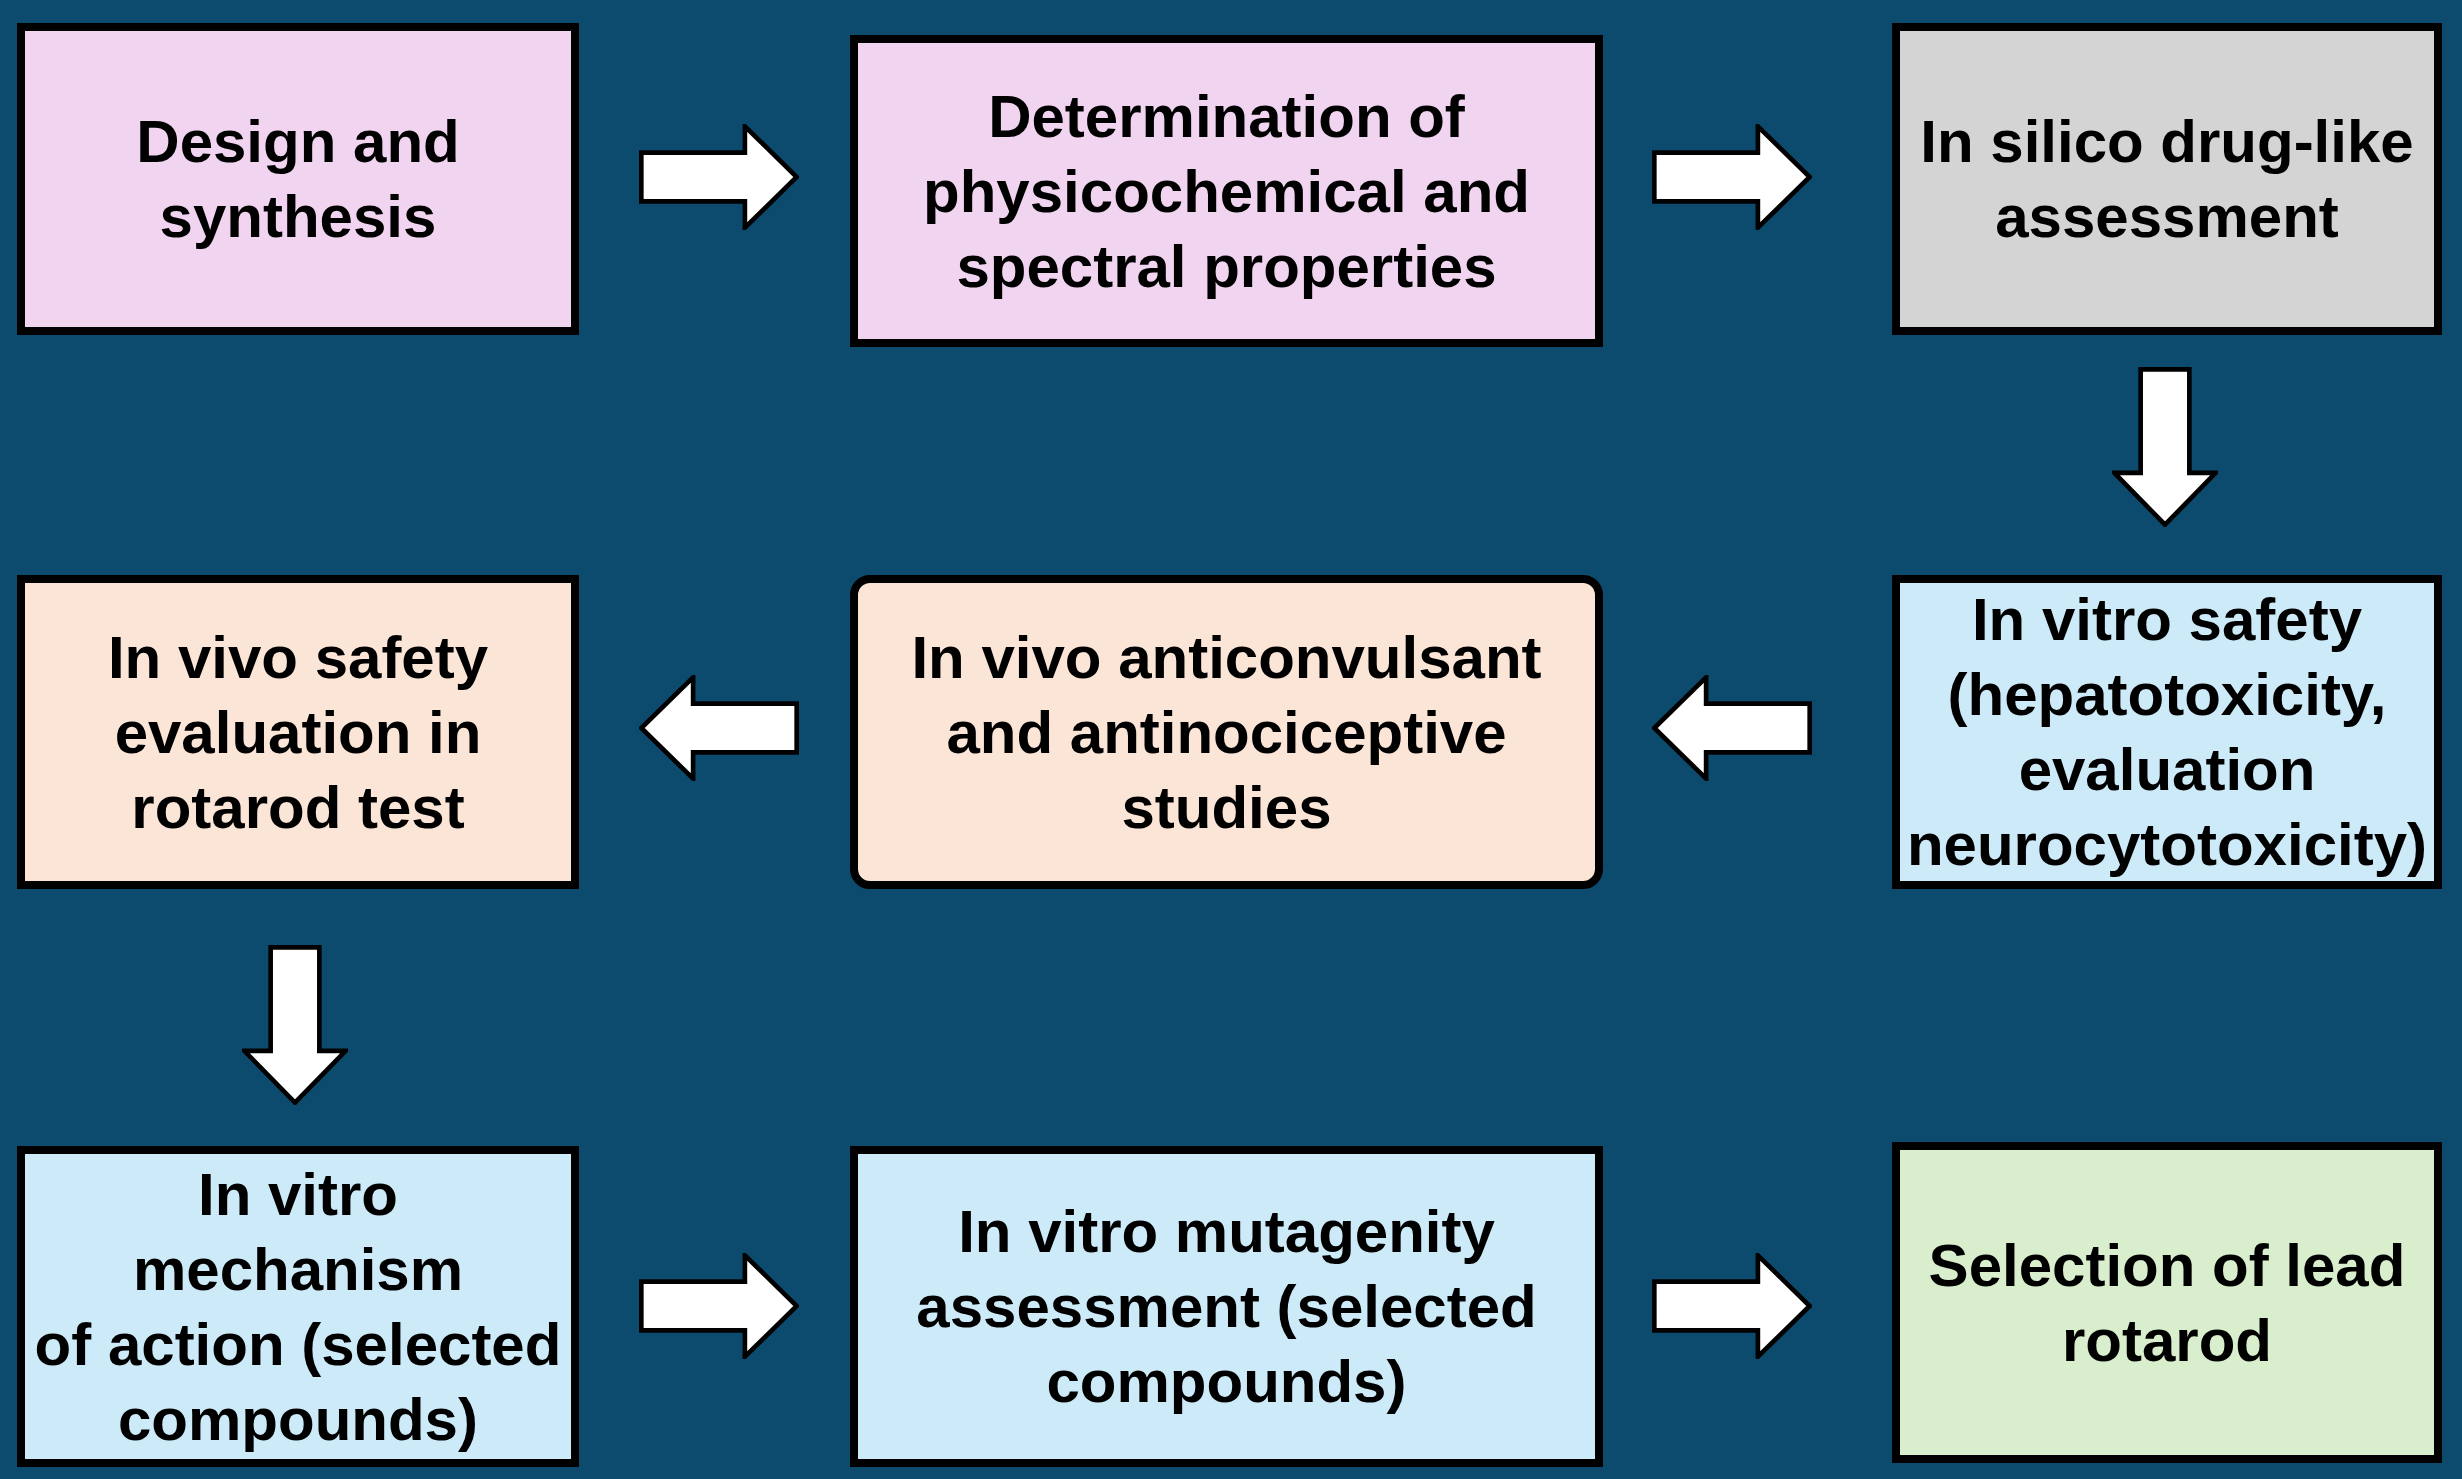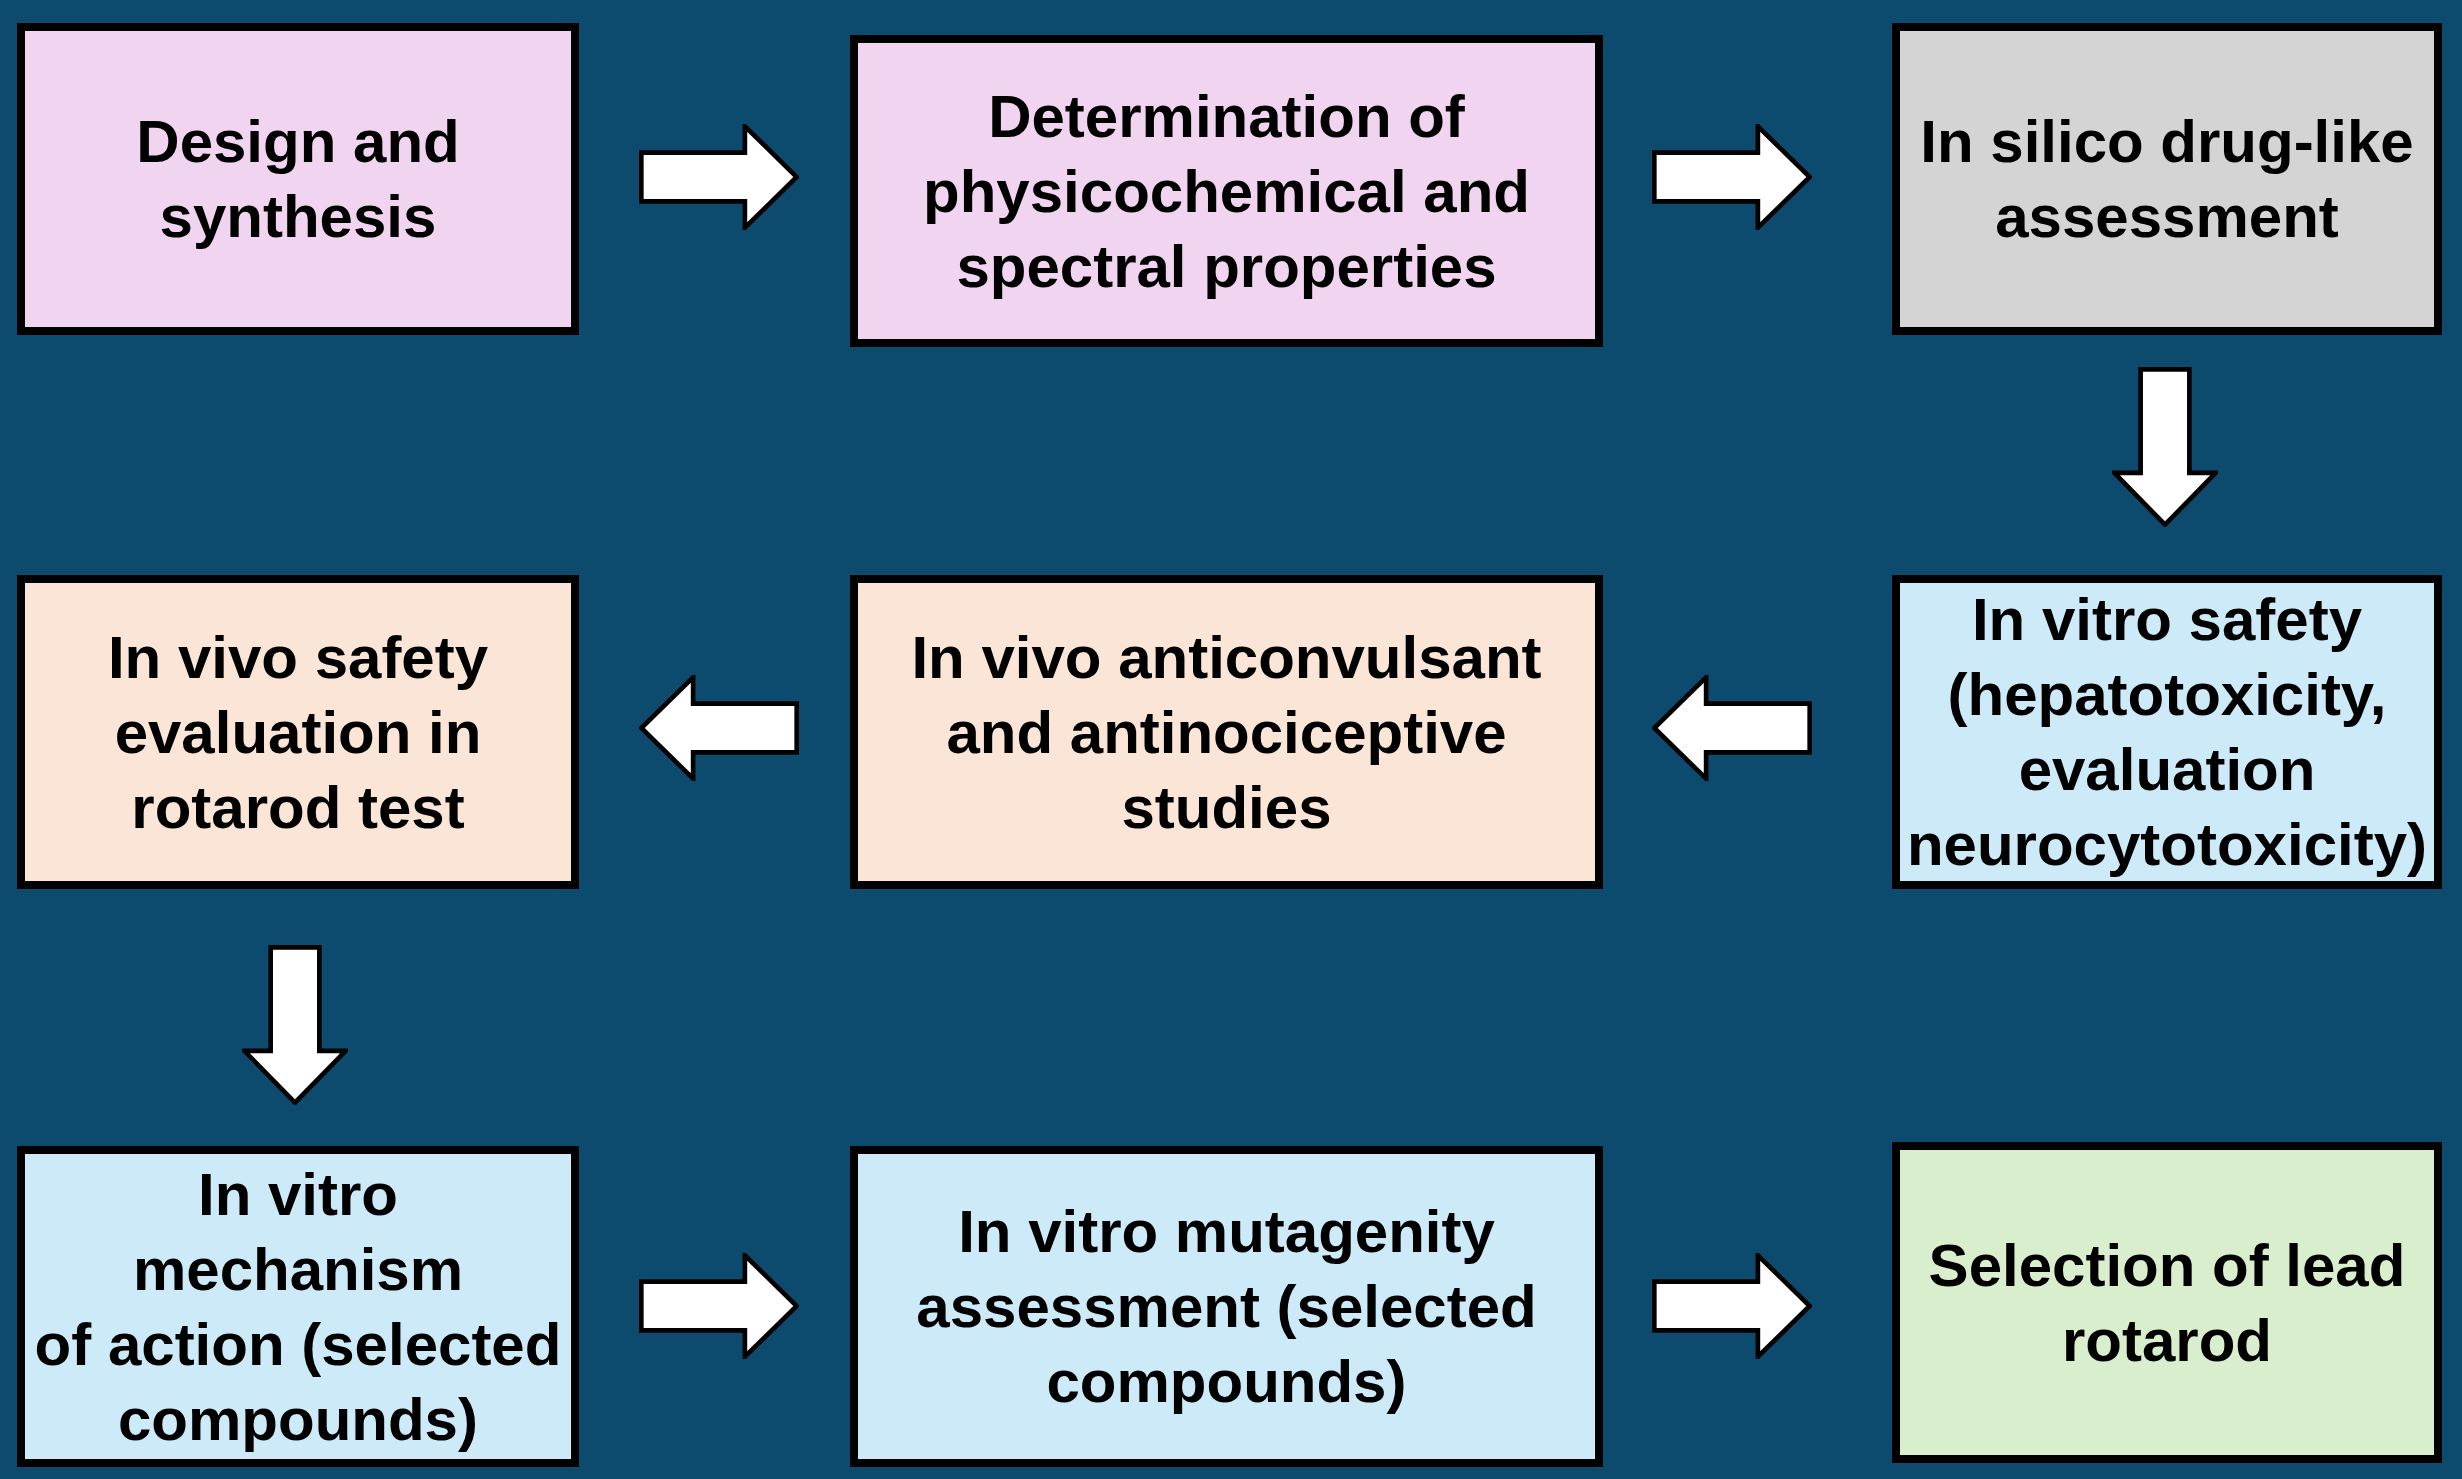--- a/index.html
+++ b/index.html
@@ -75,21 +75,21 @@
     <div class="box-line">evaluation</div>
     <div class="box-line">neurocytotoxicity)</div>
   </div>
 
   <div class="arrow" style="left:1652px;top:675px;">
     <svg width="160" height="106" viewBox="0 0 207 137">
       <polygon points="204,37 70,37 70,3 3,68.5 70,134 70,100 204,100"></polygon>
     </svg>
   </div>
 
-  <div class="flow-box" style="left: 850px; top: 575px; width: 753px; height: 314px; background: rgb(251, 229, 215);">
+  <div class="flow-box" style="left: 850px; top: 575px; width: 753px; height: 314px; background: rgb(251, 229, 215); border-radius: 20px;">
     <div class="box-line">In vivo anticonvulsant</div>
     <div class="box-line">and antinociceptive</div>
     <div class="box-line">studies</div>
   </div>
 
   <div class="arrow" style="left:639px;top:675px;">
     <svg width="160" height="106" viewBox="0 0 207 137">
       <polygon points="204,37 70,37 70,3 3,68.5 70,134 70,100 204,100"></polygon>
     </svg>
   </div>

